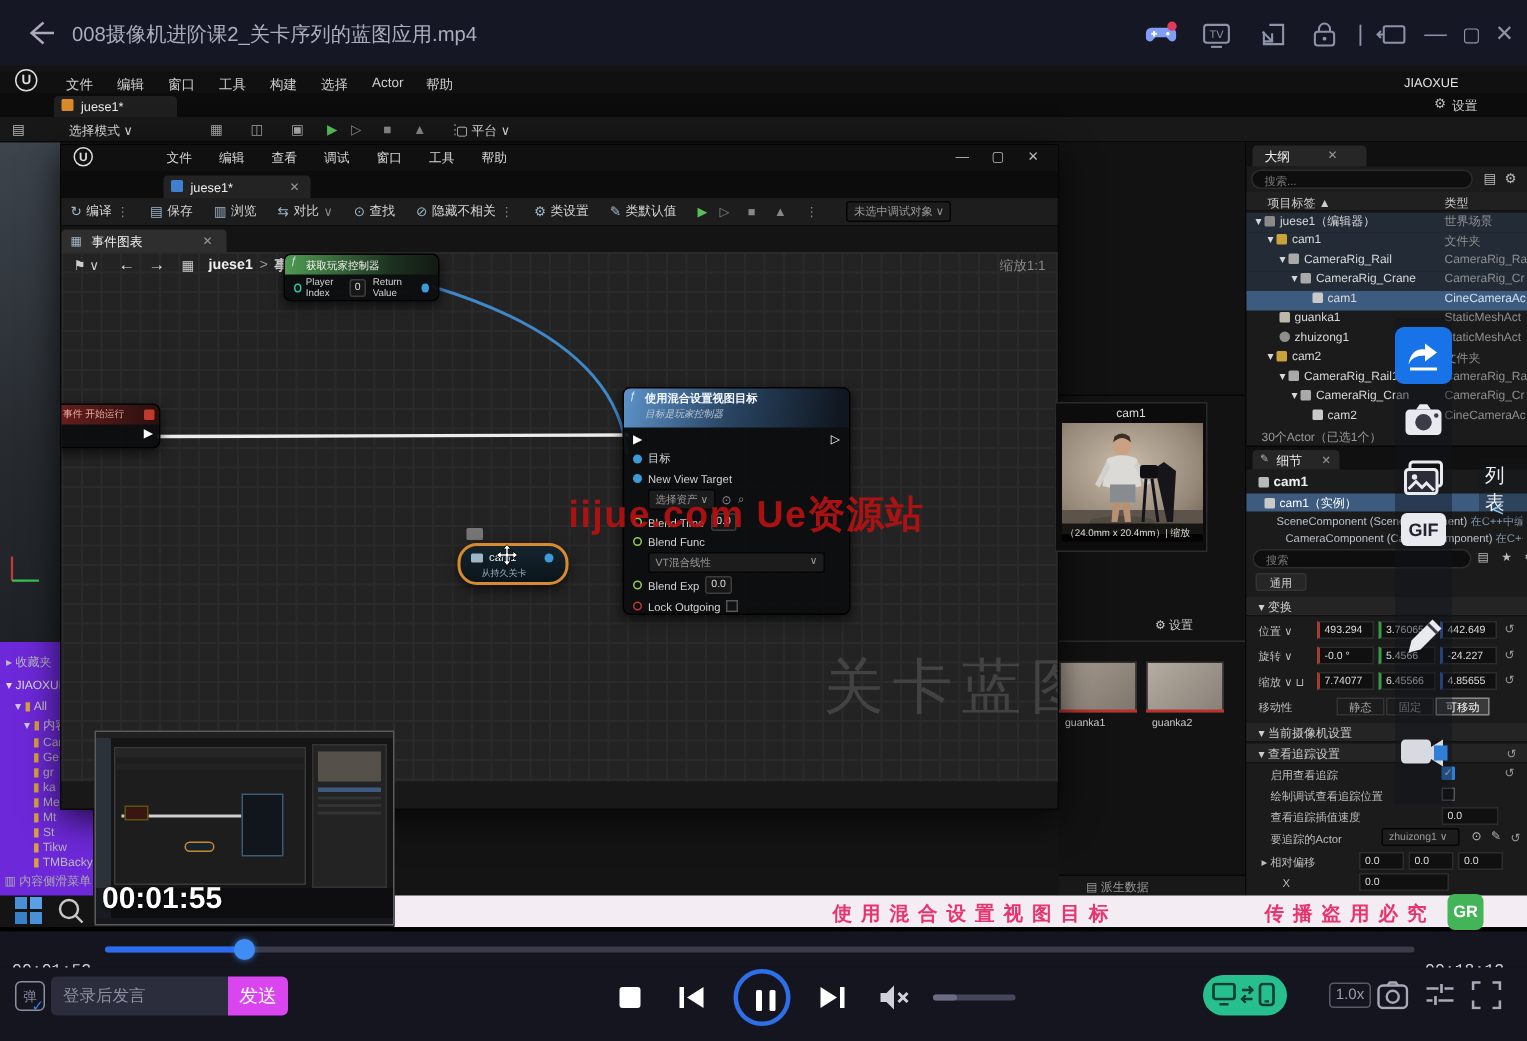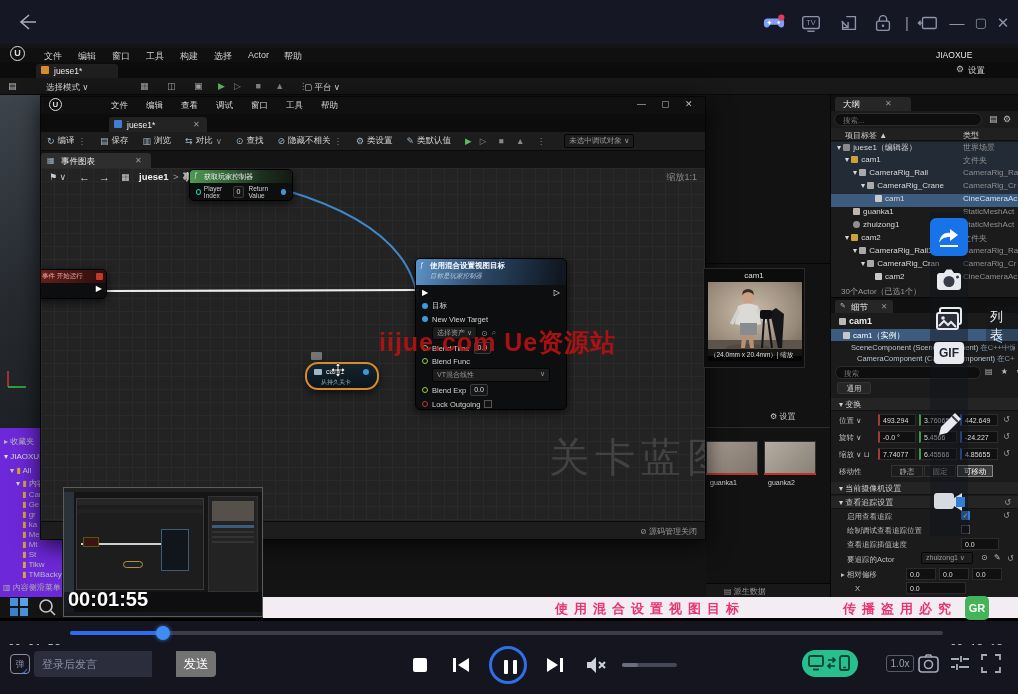--- a/index.html
+++ b/index.html
@@ -20,21 +20,21 @@
 
   .progress-row { position:absolute; left:0; top:621px; width:1018px; height:24px; background:#14151f; }
   .ptime { position:absolute; top:5px; font-size:11px; color:#d5d8e0; font-family:"Liberation Mono","DejaVu Sans Mono",monospace;margin-top:16px; }
   .ptrack { position:absolute; left:70px; top:10px; width:873px; height:4px; background:#3a3c49; border-radius:2px; }
   .pfill { position:absolute; left:0; top:0; height:4px; background:#2b6cf0; border-radius:2px; }
   .phandle { position:absolute; top:-5px; width:14px; height:14px; border-radius:50%; background:#3f8cf5; box-shadow:0 0 4px rgba(63,140,245,.8); }
 
   .controls-row { position:absolute; left:0; top:645px; width:1018px; height:49px; background:#14151f; }
   .chat-input { position:absolute; left:34px; top:6px; width:118px; height:26px; background:#2b2d3c; border:none; border-radius:4px 0 0 4px; color:#cfd2dc; font-size:11px; padding:0 8px; outline:none; font-family:inherit; }
   .chat-input::placeholder { color:#8b8fa3; }
-  .send-btn { position:absolute; left:152px; top:6px; width:40px; height:26px; background:#737373; border:none; border-radius:0 4px 4px 0; color:#fff; font-size:12.5px; cursor:pointer; font-family:inherit;margin-left:24px; }
+  .send-btn { position:absolute; left:152px; top:6px; width:40px; height:26px; background:#d946ef; border:none; border-radius:0 4px 4px 0; color:#fff; font-size:12.5px; cursor:pointer; font-family:inherit; }
   .ctl { position:absolute; color:#cfd2dc; }
   .pause-circle { position:absolute; left:489px; top:1px; width:38px; height:38px; border:3px solid #2e6fe8; border-radius:50%; }
   .pause-bars { position:absolute; left:11px; top:11px; width:16px; height:14px; }
   .pause-bars div { position:absolute; top:0; width:4px; height:14px; background:#fff; border-radius:1px; }
   .speed-box { position:absolute; left:886px; top:10px; width:28px; height:17px; border:1px solid #565a68; border-radius:3px; color:#9b9fae; font-size:10px; text-align:center; line-height:15px; }
   .green-pill { position:absolute; left:802px; top:5px; width:56px; height:27px; background:#27bf8e; border-radius:14px; }
 
   
   .ue { position:absolute; inset:0; background:#141414; color:#c8c8c8; }
   .mtext { font-size:9px; color:#cfcfcf; }
@@ -84,20 +84,21 @@
 </style>
 </head>
 <body>
 
 <div class="stage">
 
   <div class="titlebar">
     <svg class="abs" style="left:16px;top:12px" width="22" height="20" viewBox="0 0 22 20">
         <path d="M13 3 L5 10 L13 17 M5 10 H20" stroke="#aab" stroke-width="1.6" fill="none"></path>
       </svg>
+    <div class="title">008摄像机进阶课2_关卡序列的蓝图应用.mp4</div>
     <svg class="tb-icon" style="left:763px" viewBox="0 0 24 24">
         <path d="M5 7 h14 a4 4 0 0 1 4 4 v3 a3 3 0 0 1 -5.6 1.5 L16 14 H8 l-1.4 1.5 A3 3 0 0 1 1 14 v-3 a4 4 0 0 1 4-4 z" fill="#7f9ff7"></path>
         <path d="M7 9.5 v4 M5 11.5 h4" stroke="#fff" stroke-width="1.4"></path>
         <circle cx="17" cy="11.5" r="1.3" fill="#fff"></circle>
         <circle cx="20" cy="6" r="3.4" fill="#e23a5f"></circle>
       </svg>
     <svg class="tb-icon" style="left:800px" viewBox="0 0 24 24">
         <rect x="3" y="5" width="18" height="13" rx="2" fill="none" stroke="#8d93a8" stroke-width="1.5"></rect>
         <text x="12" y="14.5" text-anchor="middle" font-size="8" fill="#8d93a8">TV</text>
         <path d="M8 21 h8" stroke="#8d93a8" stroke-width="1.5"></path>
@@ -415,23 +416,20 @@
             <span class="t" style="left:14px;top:14px;font-size:6px;color:#9ab0bd">从持久关卡</span>
           </div>
 
           <svg class="abs" style="left:290px;top:195px" width="14" height="14" viewBox="0 0 14 14">
               <path d="M7 0 L9.5 3 H7.8 V6.2 H11 V4.5 L14 7 L11 9.5 V7.8 H7.8 V11 H9.5 L7 14 L4.5 11 H6.2 V7.8 H3 V9.5 L0 7 L3 4.5 V6.2 H6.2 V3 H4.5 Z" fill="#fff" stroke="#000" stroke-width=".6"></path>
             </svg>
 
           <div class="wm-red" style="left:338px;top:158px;font-size:25px;letter-spacing:1px">iijue.com  Ue资源站</div>
         </div>
 
-        <div class="abs" style="left:0;bottom:0;width:664px;height:18px;background:#1d1d1d;border-top:1px solid #0a0a0a">
-          <span class="t" style="right:8px;top:4px;font-size:8px;color:#9a9a9a">⊘ <span>源码管理关闭</span></span>
-        </div>
       </div>
 
       <div class="dock">
 
         <div class="abs" style="left:0;top:0;width:188px;height:16px;background:#101010">
           <div class="abs" style="left:4px;top:2px;width:76px;height:14px;background:#262626;border-radius:3px 3px 0 0">
             <span class="t" style="left:8px;top:2px;font-size:8.5px;color:#eee">大纲</span>
             <span class="t" style="left:50px;top:2px;font-size:8px;color:#999">✕</span>
           </div>
         </div>

